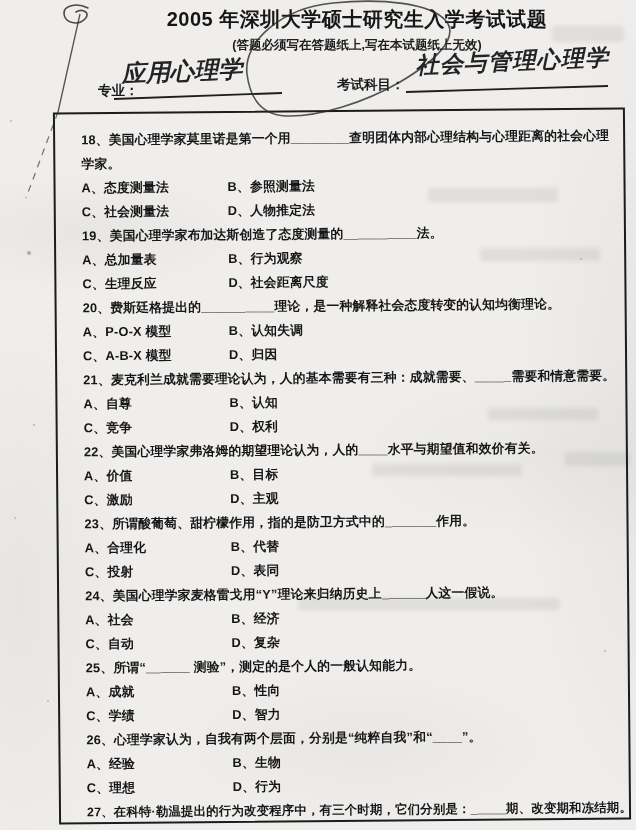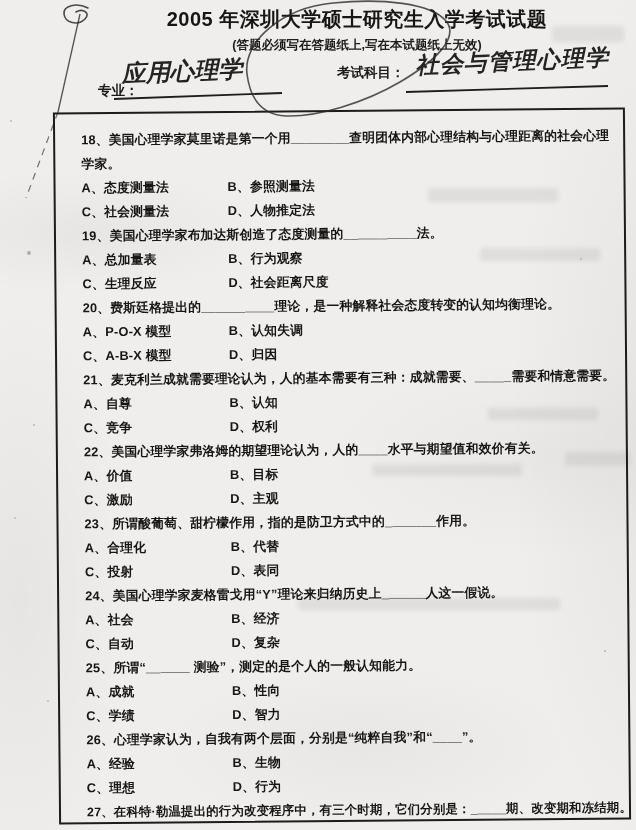--- a/index.html
+++ b/index.html
@@ -25,21 +25,21 @@
     position:absolute;left:70px;top:6px;width:574px;
     text-align:center;font-size:20px;font-weight:700;letter-spacing:.5px;
     color:#161616;
   }
   .subtitle{
     position:absolute;left:70px;top:37px;width:574px;
     text-align:center;font-size:12.5px;font-weight:700;color:#1c1c1c;
   }
   .field-label{position:absolute;font-size:13.5px;font-weight:700;color:#1a1a1a;}
   .lbl-major{left:98px;top:82px;}
-  .lbl-subject{left:337px;top:64px;}
+  .lbl-subject{left:337px;top:76px;}
   .hand{
     position:absolute;
     font-family:"DejaVu Serif",serif;
     font-weight:700;color:#191919;
     transform:skewX(-14deg) rotate(-2.5deg);
     transform-origin:left bottom;
     white-space:nowrap;opacity:.95;
   }
   .hand-major{left:120px;top:58px;font-size:24px;}
   .hand-subject{left:414px;top:50px;font-size:23px;letter-spacing:1px;}

